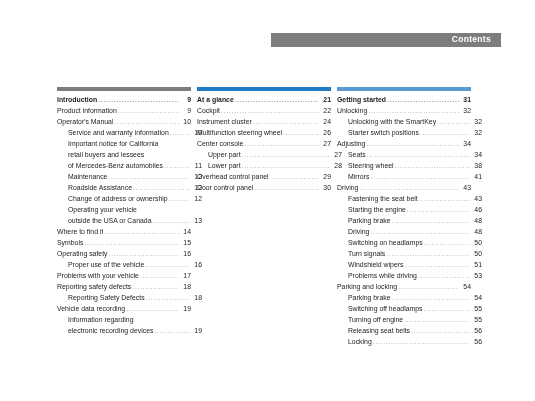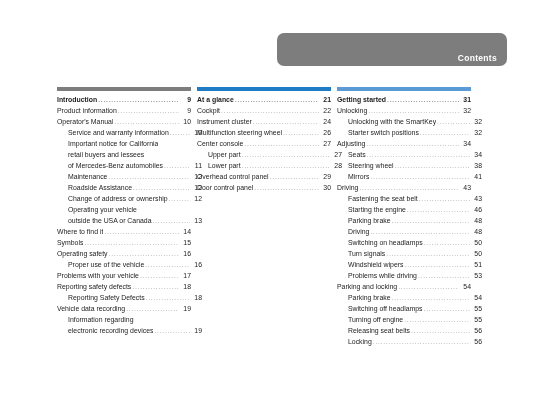--- a/index.html
+++ b/index.html
@@ -11,27 +11,26 @@
     width: 535px;
     height: 401px;
     position: relative;
     font-family: "Liberation Sans", sans-serif;
     -webkit-font-smoothing: antialiased;
   }
 
   
   #header-band {
     position: absolute;
-    left: 277px;
+    left: 271px;
     top: 33px;
     width: 230px;
-    height: 33px;
+    height: 14px;
     background: #7d7d7d;
     box-sizing: border-box;
-    border-radius: 7px;
   }
   #header-title {
     position: absolute;
     right: 10px;
     bottom: 3px;
     color: #ffffff;
     font-size: 8.5px;
     font-weight: bold;
     letter-spacing: 0.3px;
   }

